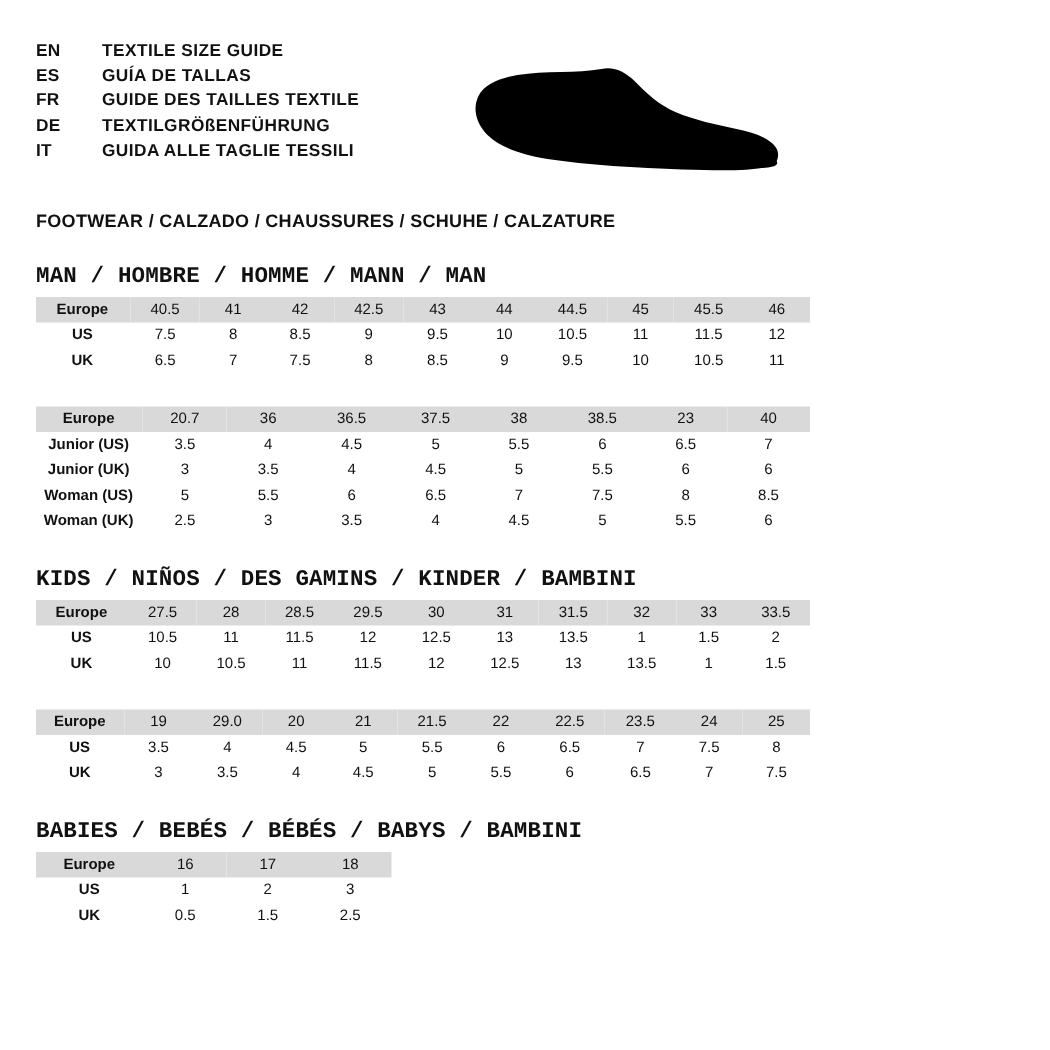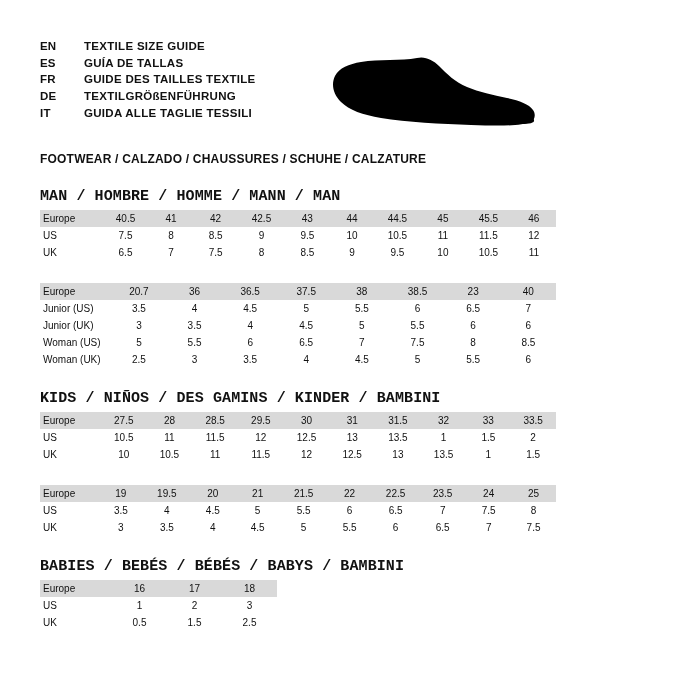--- a/index.html
+++ b/index.html
@@ -12,22 +12,21 @@
     background: #ffffff;
     font-family: "Liberation Sans", sans-serif;
     color: #111111;
     overflow: hidden;
   }
   .page {
     position: relative;
     width: 564px;
     height: 700px;
     box-sizing: border-box;
-    padding: 38px 24px 0 24px;
-    margin-left: 16px;
+    padding: 26px 24px 0 24px;
   }
 
   
   .header {
     display: flex;
     align-items: flex-start;
     justify-content: space-between;
   }
   .lang-block {
     display: block;
@@ -91,22 +90,23 @@
   table.size-table td {
     height: 17px;
     padding: 0 4px;
     white-space: nowrap;
     vertical-align: middle;
   }
   table.size-table tr.shaded td {
     background: #d9d9d9;
   }
   table.size-table td.rowlabel {
-    text-align: left;
+    text-align: center;
     padding-left: 3px;
+    font-weight: bold;
   }
   table.size-table td.val {
     text-align: center;
   }
 </style>
 </head>
 <body>
 
 <div class="page">
 
@@ -362,21 +362,21 @@
           <col style="width:61px">
           <col style="width:61px">
           <col style="width:61px">
           <col style="width:61px">
           <col style="width:61px">
       </colgroup>
       <tbody>
         <tr class="shaded">
           <td class="rowlabel">Europe</td>
           <td class="val">19</td>
-          <td class="val">19.5</td>
+          <td class="val">29.0</td>
           <td class="val">20</td>
           <td class="val">21</td>
           <td class="val">21.5</td>
           <td class="val">22</td>
           <td class="val">22.5</td>
           <td class="val">23.5</td>
           <td class="val">24</td>
           <td class="val">25</td>
         </tr>
         <tr>

